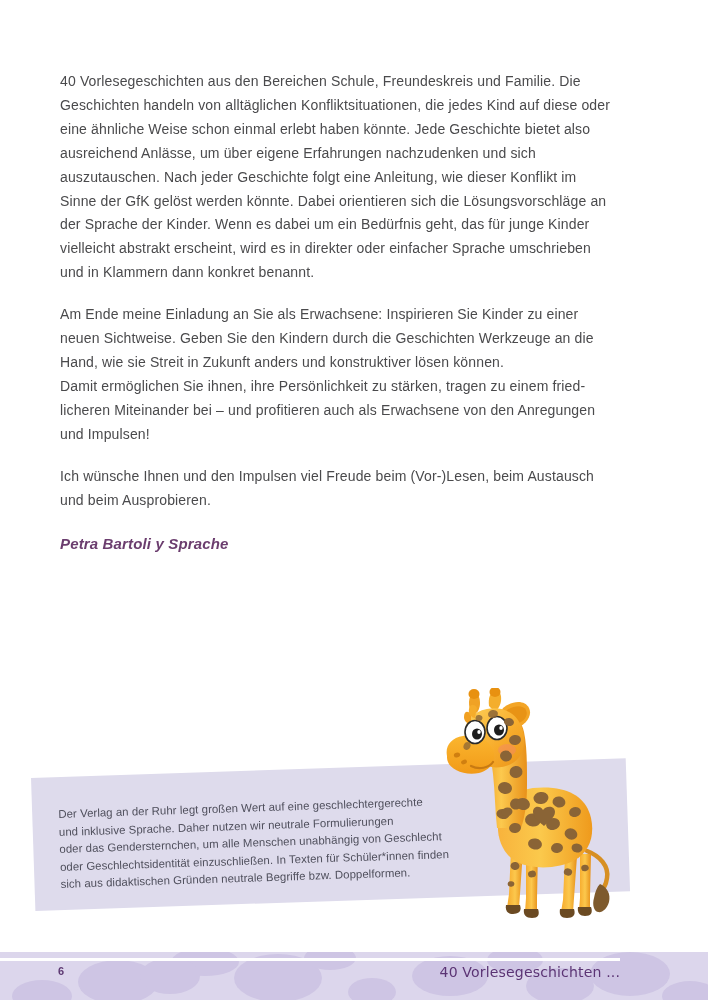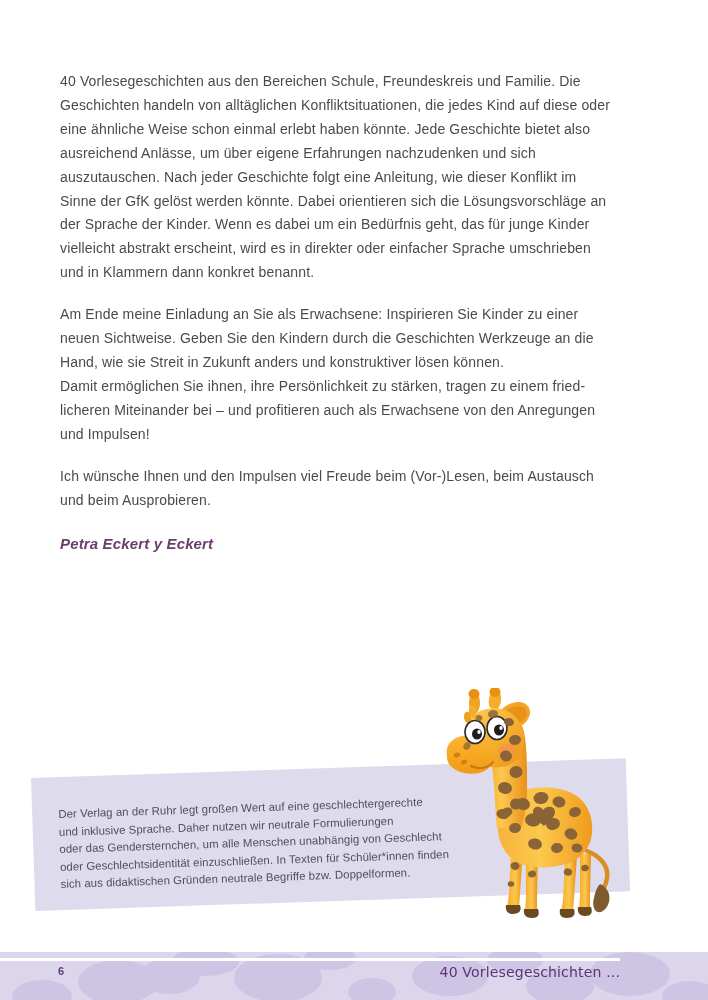--- a/index.html
+++ b/index.html
@@ -143,21 +143,21 @@
 </head>
 <body>
 
 <div id="page">
 
   <div class="content">
     <p class="para">40 Vorlesegeschichten aus den Bereichen Schule, Freundeskreis und Familie. Die Geschichten handeln von alltäglichen Konfliktsituationen, die jedes Kind auf diese oder eine ähnliche Weise schon einmal erlebt haben könnte. Jede Geschichte bietet also ausreichend Anlässe, um über eigene Erfahrungen nachzudenken und sich auszutauschen. Nach jeder Geschichte folgt eine Anleitung, wie dieser Konflikt im Sinne der GfK gelöst werden könnte. Dabei orientieren sich die Lösungsvorschläge an der Sprache der Kinder. Wenn es dabei um ein Bedürfnis geht, das für junge Kinder vielleicht abstrakt erscheint, wird es in direkter oder einfacher Sprache umschrieben und in Klammern dann konkret benannt.</p>
     <p class="para">Am Ende meine Einladung an Sie als Erwachsene: Inspirieren Sie Kinder zu einer neuen Sichtweise. Geben Sie den Kindern durch die Geschichten Werkzeuge an die Hand, wie sie Streit in Zukunft anders und konstruktiver lösen können.
 Damit ermöglichen Sie ihnen, ihre Persönlichkeit zu stärken, tragen zu einem fried- licheren Miteinander bei – und profitieren auch als Erwachsene von den Anregungen und Impulsen!</p>
     <p class="para last">Ich wünsche Ihnen und den Impulsen viel Freude beim (Vor-)Lesen, beim Austausch und beim Ausprobieren.</p>
-    <p class="signature">Petra Eckert y Eckert</p>
+    <p class="signature">Petra Bartoli y Sprache</p>
   </div>
 
   <div class="infobox"></div>
   <div class="infobox-text-pos">Der Verlag an der Ruhr legt großen Wert auf eine geschlechtergerechte
 und inklusive Sprache. Daher nutzen wir neutrale Formulierungen
 oder das Gendersternchen, um alle Menschen unabhängig von Geschlecht
 oder Geschlechtsidentität einzuschließen. In Texten für Schüler*innen finden
 sich aus didaktischen Gründen neutrale Begriffe bzw. Doppelformen.</div>
 
   <div class="giraffe">

